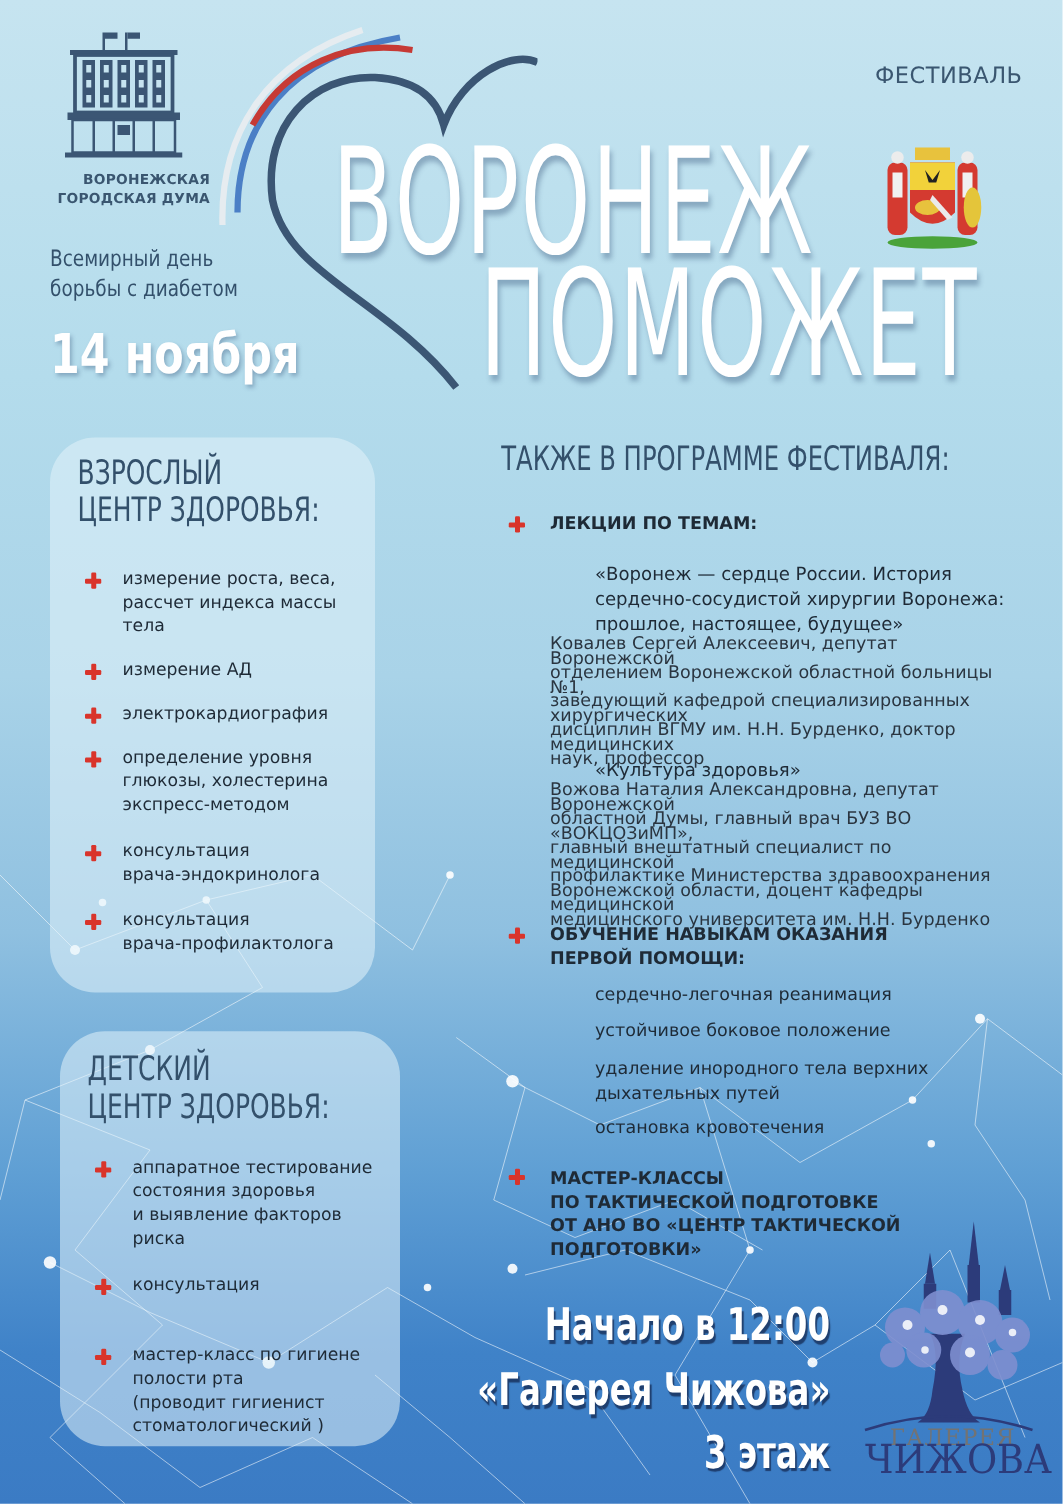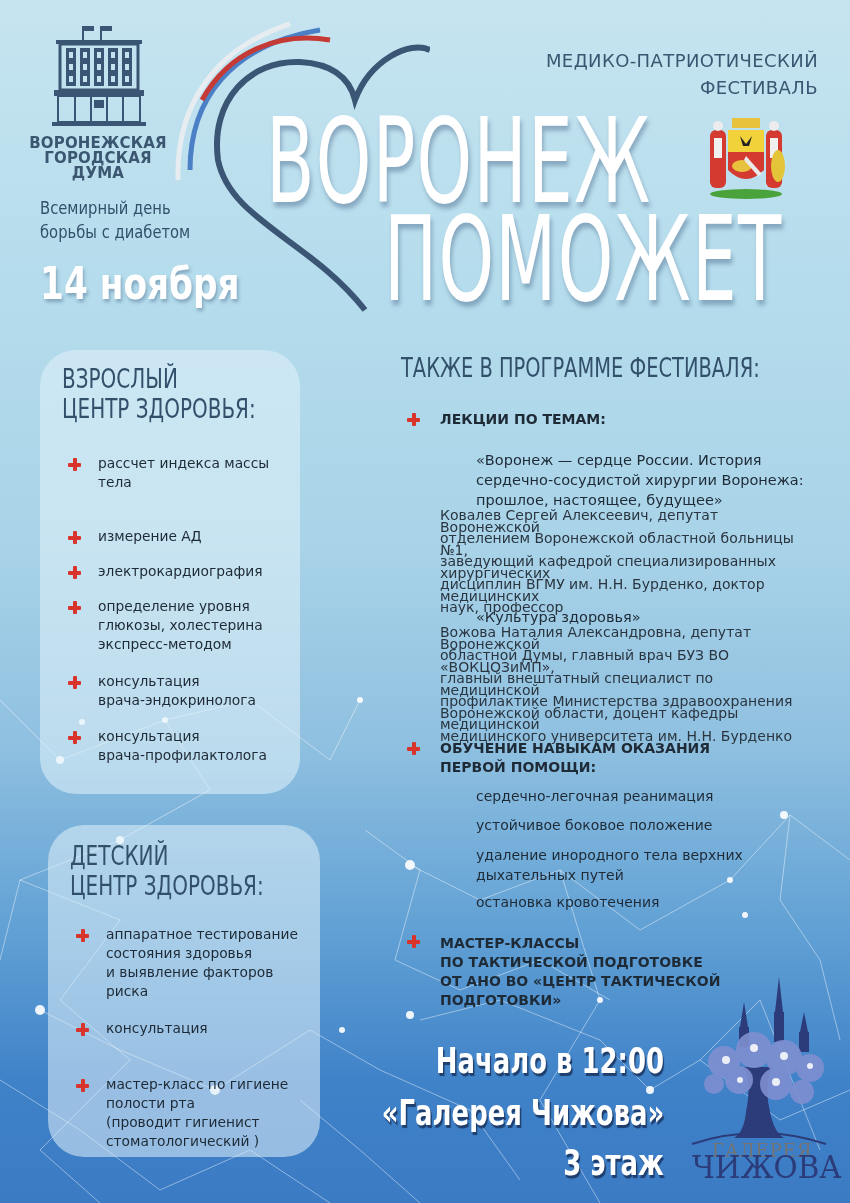--- a/index.html
+++ b/index.html
@@ -6,22 +6,22 @@
   body {
     width: 850px; height: 1203px; position: relative; overflow: hidden;
     font-family: "DejaVu Sans", sans-serif;
     background: linear-gradient(180deg, #c6e4f0 0%, #b4dcec 25%, #a9d3e8 45%, #8fc0e0 62%, #5f9fd4 78%, #3f82c8 90%, #3b7bc4 100%);
   }
   .bg-fx { position: absolute; inset: 0; pointer-events: none; }
   .abs { position: absolute; }
 
   
   .duma-logo { left: 52px; top: 24px; width: 94px; }
-  .duma-caption { left: 28px; top: 136px; width: 140px; text-align: center;
-    font-family: "DejaVu Sans", sans-serif; font-weight: bold; font-size: 15px; line-height: 15px; color: #3a5670; letter-spacing: 0.2px; }
+  .duma-caption { left: 28px; top: 136px; width: 140px; text-align: right;
+    font-family: "DejaVu Sans", sans-serif; font-weight: bold; font-size: 11px; line-height: 15px; color: #3a5670; letter-spacing: 0.2px; }
 
   .wdd { left: 40px; top: 196px; font-family: "DejaVu Sans", sans-serif; font-size: 18px; line-height: 24px;
     color: #33506b; transform: scaleX(0.82); transform-origin: left top; white-space: nowrap; }
   .date { left: 40px; top: 258px; font-family: "DejaVu Sans", sans-serif; font-weight: bold; font-size: 44px; color: #ffffff;
     transform: scaleX(0.78); transform-origin: left top; white-space: nowrap;
     text-shadow: 2px 3px 4px rgba(40,70,110,0.35); }
 
   .festival-type { right: 32px; top: 47px; text-align: right; font-size: 18px; line-height: 27px; color: #3a5670; letter-spacing: 0.4px; }
 
   .title { left: 266px; font-family: "DejaVu Sans", sans-serif; color: #ffffff; font-size: 118px; line-height: 1; white-space: nowrap;
@@ -158,21 +158,20 @@
   <div>ГОРОДСКАЯ ДУМА</div>
 </div>
 
 <div class="abs wdd">
   <div>Всемирный день</div>
   <div>борьбы с диабетом</div>
 </div>
 <div class="abs date">14 ноября</div>
 
 <div class="abs festival-type">
-  <div>МЕДИКО-ПАТРИОТИЧЕСКИЙ</div>
   <div>ФЕСТИВАЛЬ</div>
 </div>
 
 <div class="abs title title-1">ВОРОНЕЖ</div>
 <div class="abs title title-2">ПОМОЖЕТ</div>
 
 <svg class="abs coat" viewBox="0 0 80 88">
   <ellipse cx="40" cy="82" rx="36" ry="5" fill="#4aa33a"></ellipse>
   <rect x="4" y="18" width="16" height="58" rx="6" fill="#d43a30"></rect>
   <rect x="60" y="18" width="16" height="58" rx="6" fill="#d43a30"></rect>
@@ -190,20 +189,21 @@
 </svg>
 
 <div class="abs panel panel-adult">
   <div class="abs panel-title" style="left:22px;top:14px">
     <div>ВЗРОСЛЫЙ</div>
     <div>ЦЕНТР ЗДОРОВЬЯ:</div>
   </div>
 
   <div class="item" style="left:58px;top:104px">
     <span class="plus" style="left:-30px;top:4px"></span>
+    <span class="item-text">измерение роста, веса,</span>
     <span class="item-text">рассчет индекса массы</span>
     <span class="item-text">тела</span>
   </div>
   <div class="item" style="left:58px;top:177px">
     <span class="plus" style="left:-30px;top:4px"></span>
     <span class="item-text">измерение АД</span>
   </div>
   <div class="item" style="left:58px;top:212px">
     <span class="plus" style="left:-30px;top:4px"></span>
     <span class="item-text">электрокардиография</span>

